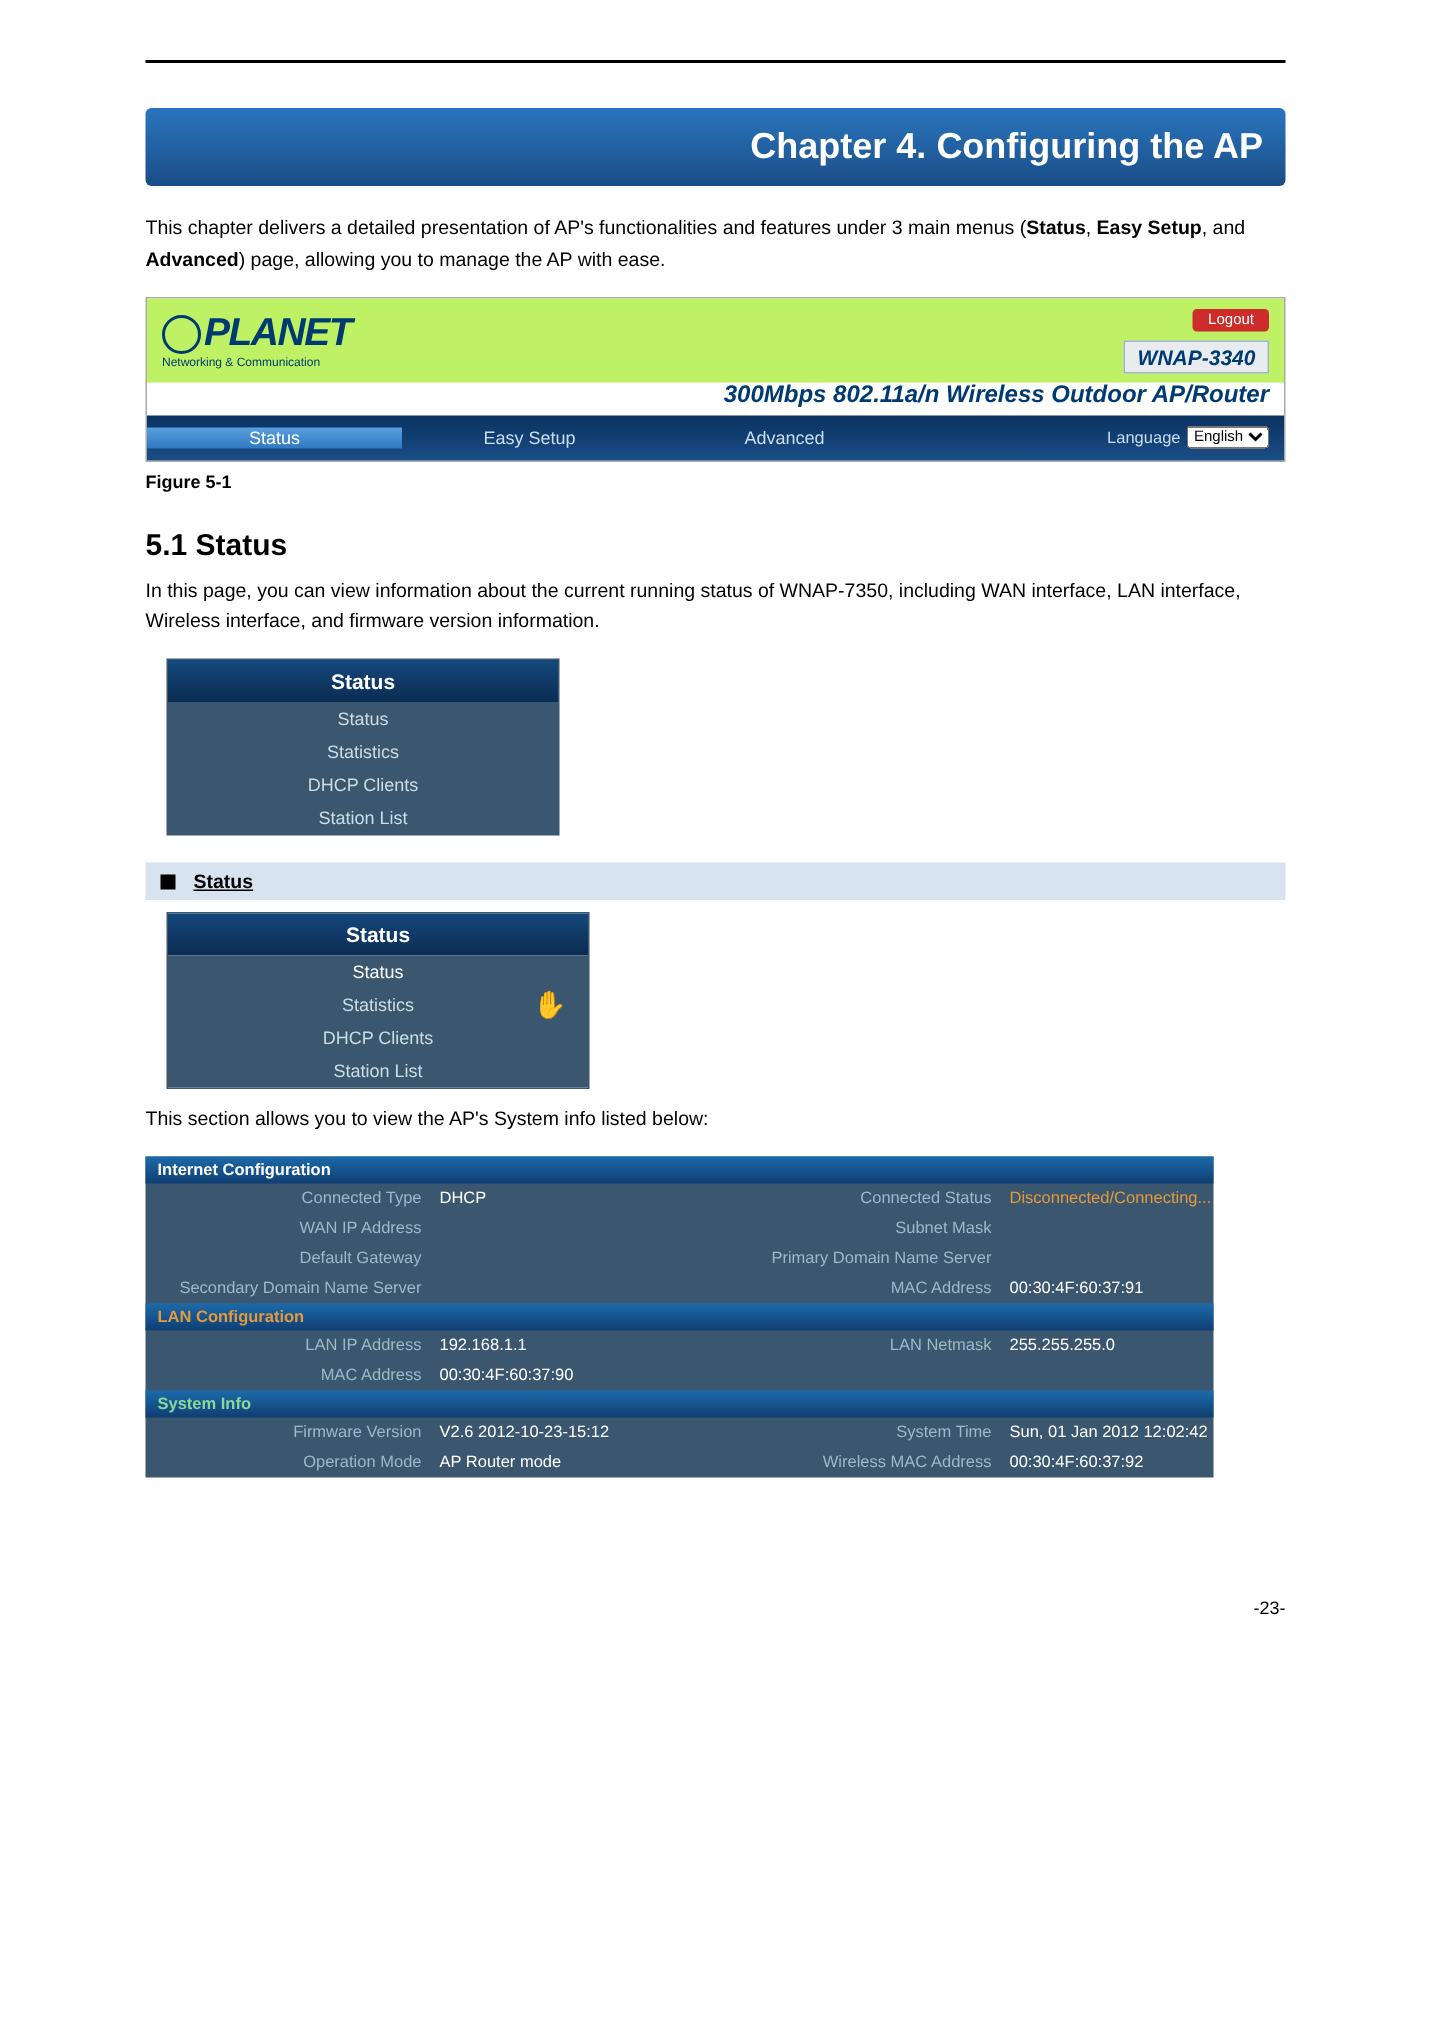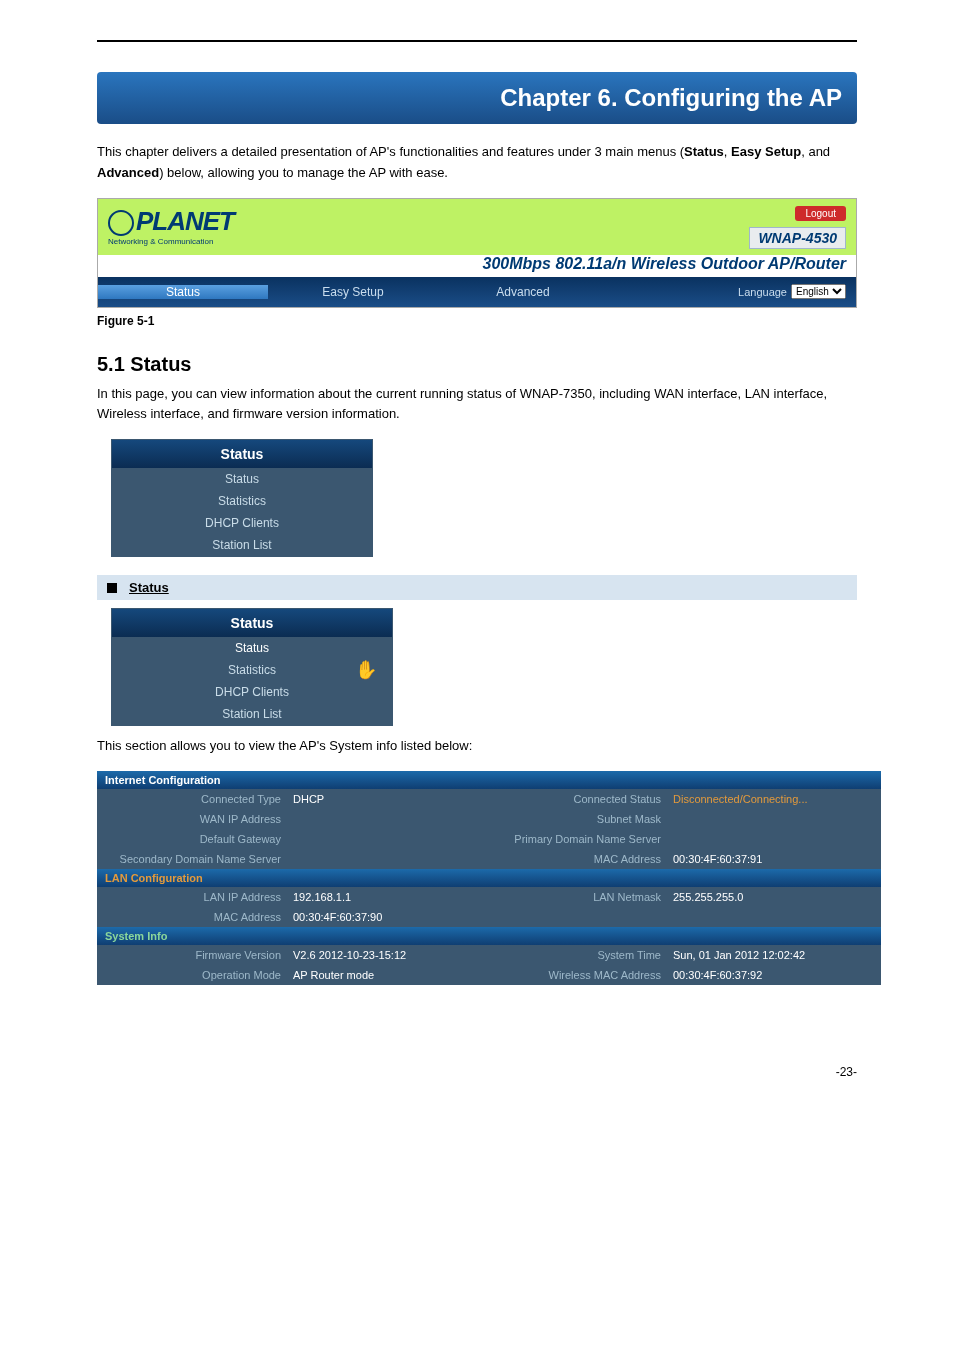--- a/index.html
+++ b/index.html
@@ -172,21 +172,21 @@
     font-size:13px;
     margin:18px 0 8px;
     display:flex;
     align-items:center;
   }
   .sub-head .sq {
     width:10px;height:10px;background:#000;margin-right:12px;
   }
   
   .cfg {
-    width:784px;
+    width:712px;
     background:#3b5770;
     color:#c9dce8;
     font-size:11px;
     margin-top:8px;
   }
   .cfg .sect-row {
     background: linear-gradient(to bottom,#1c6aaa,#0f3e72);
     color:#fff;
     font-weight:bold;
     padding:3px 8px;
@@ -205,35 +205,35 @@
     font-size:12px;
     margin-top:80px;
   }
 </style>
 </head>
 <body>
 
 <div class="page">
   <div class="topline"></div>
 
-  <div class="chapter-banner">Chapter 6.   Configuring the AP</div>
+  <div class="chapter-banner">Chapter 4.   Configuring the AP</div>
 
   <p class="body-text">
-    <span>This chapter delivers a detailed presentation of AP's functionalities and features under 3 main menus (</span><b>Status</b><span>, </span><b>Easy Setup</b><span>, and </span><b>Advanced</b><span>) below, allowing you to manage the AP with ease.</span>
+    <span>This chapter delivers a detailed presentation of AP's functionalities and features under 3 main menus (</span><b>Status</b><span>, </span><b>Easy Setup</b><span>, and </span><b>Advanced</b><span>) page, allowing you to manage the AP with ease.</span>
   </p>
 
   <div class="nav-outer">
     <div class="nav-top">
       <div class="planet-logo">
         <span class="brand"><span class="globe"></span><span>PLANET</span></span>
         <span class="sub">Networking &amp; Communication</span>
       </div>
       <div class="nav-right">
         <span class="logout-btn">Logout</span>
-        <span class="model-box">WNAP-4530</span>
+        <span class="model-box">WNAP-3340</span>
       </div>
     </div>
     <div class="nav-tagline">300Mbps 802.11a/n Wireless Outdoor AP/Router</div>
     <div class="nav-bar">
       <div class="nav-status">Status</div>
       <div class="nav-item">Easy Setup</div>
       <div class="nav-item">Advanced</div>
       <div class="nav-lang">
         <span>Language</span>
         <select>

